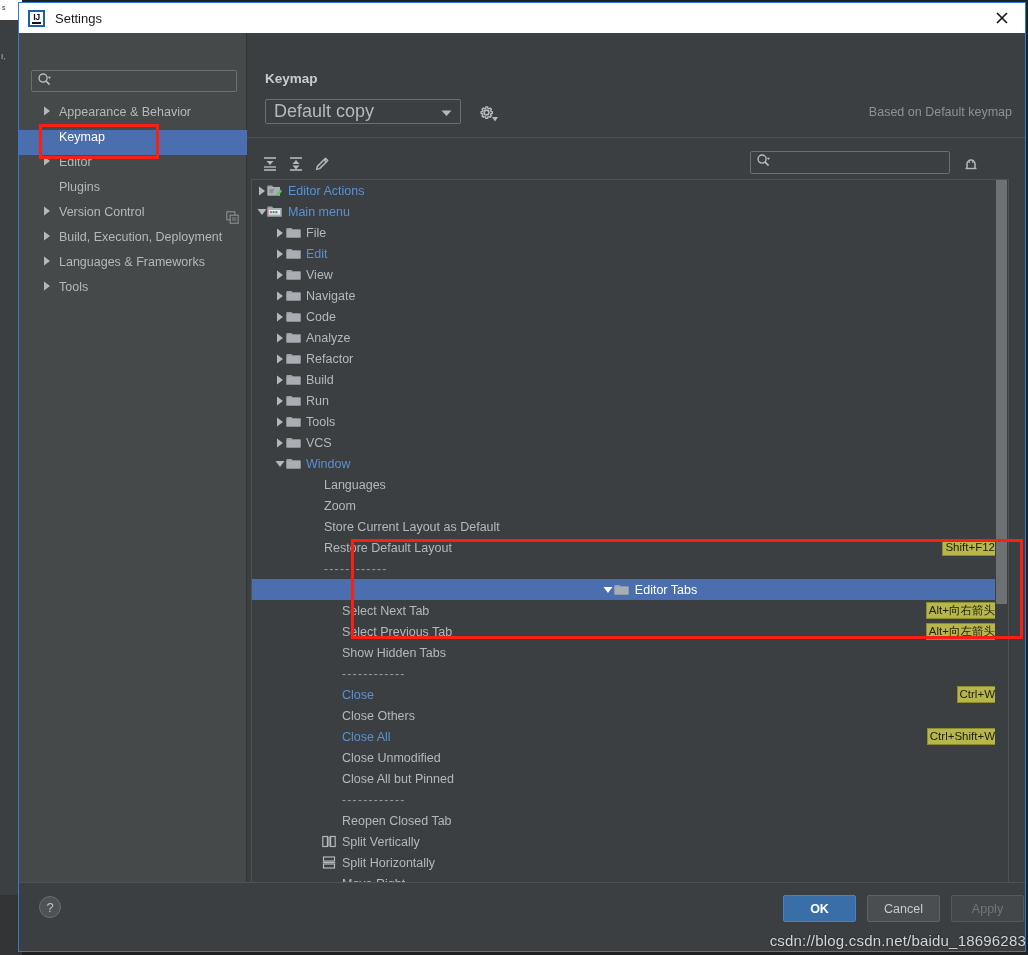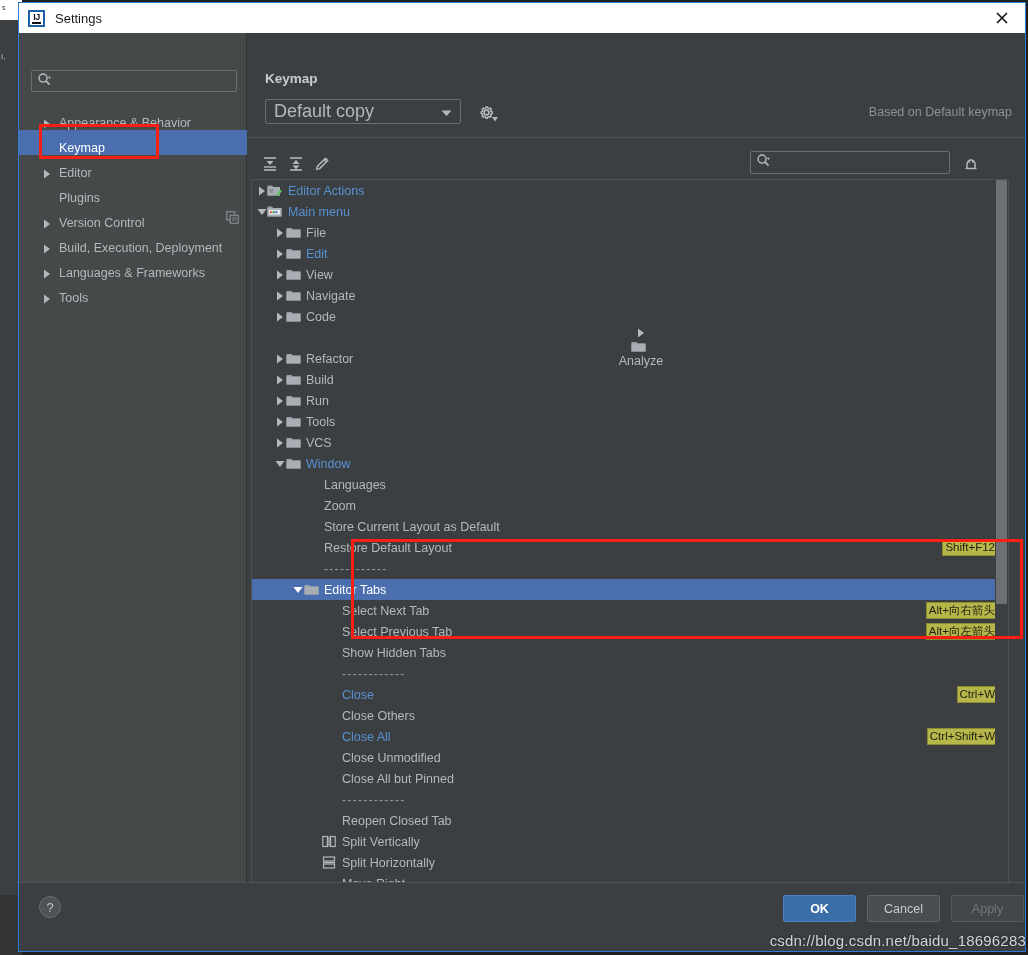--- a/index.html
+++ b/index.html
@@ -115,21 +115,21 @@
   .side-search input {
     background: transparent; border: none; outline: none;
     color: #bbbbbb; font-size: 12px;
     font-family: "Liberation Sans", sans-serif;
     width: 165px; margin-left: 4px;
   }
   .side-tree { position: absolute; left: 0; top: 72px; width: 228px; }
   .side-row {
     position: relative;
     height: 25px;
-    display: flex; align-items: flex-end;
+    display: flex; align-items: flex-start;
     color: #b5b8ba;
     font-size: 12.5px;
     cursor: pointer;
     box-sizing: border-box;
   }
   .side-row.selected { background: #4b6eaf; color: #ffffff; }
   .side-row .arrow {
     width: 12px; height: 12px;
     margin-left: 22px; margin-right: 6px;
     display: flex; align-items: center; justify-content: center;
@@ -628,21 +628,21 @@
                   </svg>
                 </span>
                 <span class="ticon">
                   <svg width="15" height="13" viewBox="0 0 15 13">
                     <path d="M0.5 2 H5.5 L6.8 3.6 H14.5 V11.5 H0.5 Z" fill="#9aa0a6"></path>
                     <path d="M0.5 3.6 H14.5 V11.5 H0.5 Z" fill="#a8aeb4"></path>
                   </svg>
                 </span>
                 <span class="tlabel">Code</span>
               </div>
-              <div class="tree-row" style="padding-left: 22px; flex-direction: column;">
+              <div class="tree-row" style="padding-left: 22px;">
                 <span class="tarrow">
                   <svg width="8" height="10" viewBox="0 0 8 10">
                     <path d="M1 0.5 L7 5 L1 9.5 Z" fill="#b5b8ba"></path>
                   </svg>
                 </span>
                 <span class="ticon">
                   <svg width="15" height="13" viewBox="0 0 15 13">
                     <path d="M0.5 2 H5.5 L6.8 3.6 H14.5 V11.5 H0.5 Z" fill="#9aa0a6"></path>
                     <path d="M0.5 3.6 H14.5 V11.5 H0.5 Z" fill="#a8aeb4"></path>
                   </svg>
@@ -752,21 +752,21 @@
                 <span class="tarrow empty"></span>
                 <span class="ticon empty"></span>
                 <span class="tlabel">Restore Default Layout</span>
                 <span class="shortcut-badge">Shift+F12</span>
               </div>
               <div class="tree-row" style="padding-left: 40px;">
                 <span class="tarrow empty"></span>
                 <span class="ticon empty"></span>
                 <span class="tlabel sep-dash">------------</span>
               </div>
-              <div class="tree-row selected" style="padding-left: 40px;">
+              <div class="tree-row selected" style="padding-left: 40px; justify-content: center;">
                 <span class="tarrow">
                   <svg width="10" height="8" viewBox="0 0 10 8">
                     <path d="M0.5 1 L9.5 1 L5 7 Z" fill="#ffffff"></path>
                   </svg>
                 </span>
                 <span class="ticon">
                   <svg width="15" height="13" viewBox="0 0 15 13">
                     <path d="M0.5 2 H5.5 L6.8 3.6 H14.5 V11.5 H0.5 Z" fill="#9aa0a6"></path>
                     <path d="M0.5 3.6 H14.5 V11.5 H0.5 Z" fill="#a8aeb4"></path>
                   </svg>

